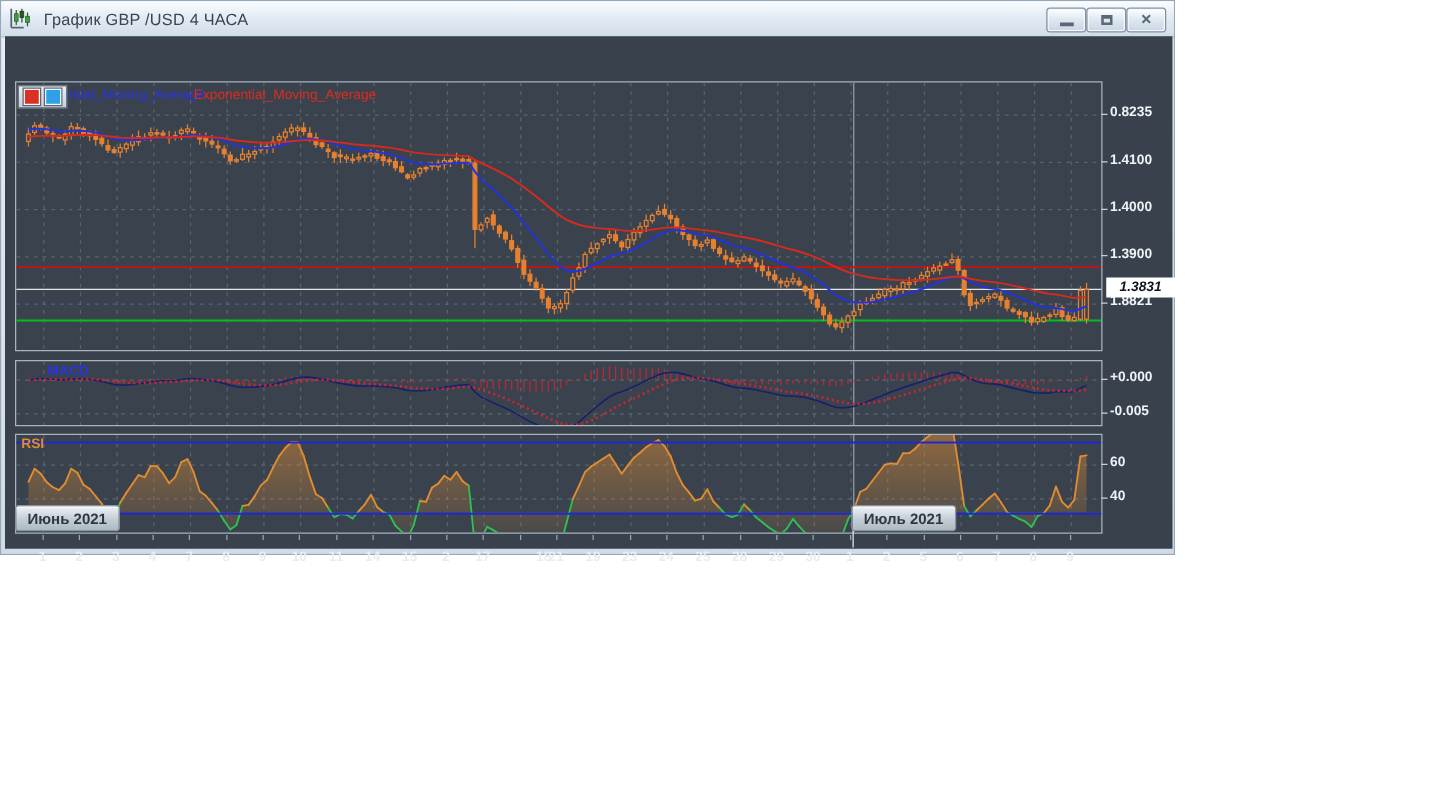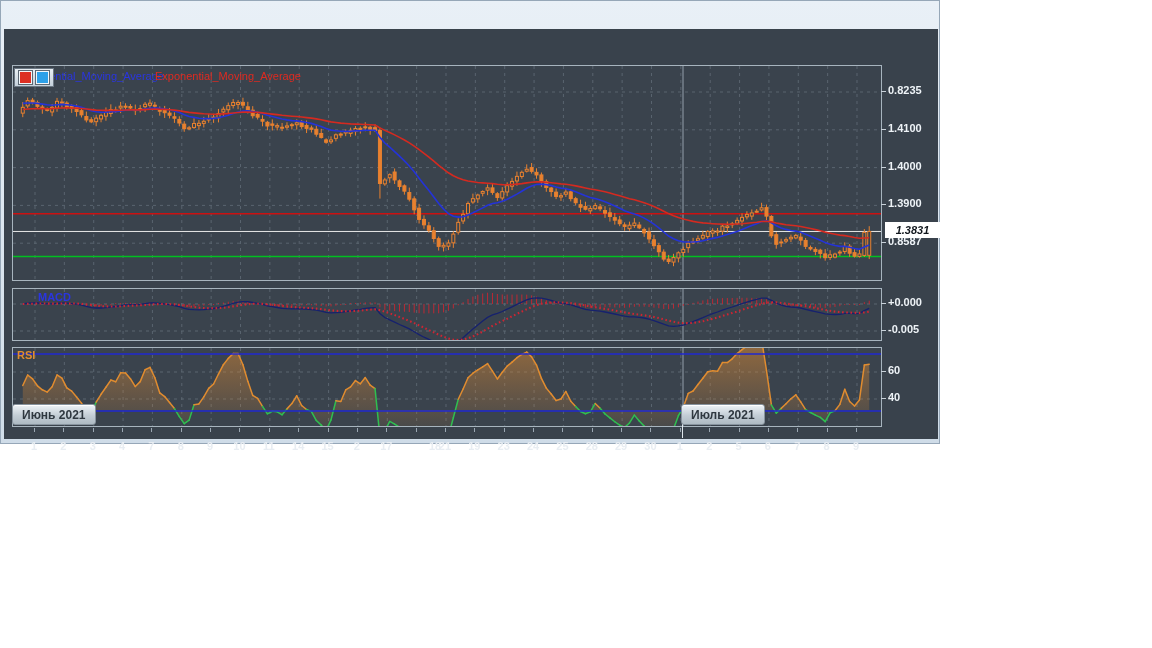--- a/index.html
+++ b/index.html
@@ -33,20 +33,42 @@
   .x-tick{position:absolute;width:1px;height:4px;top:399px;background:#9aa6b2;}
   #july-tick{position:absolute;width:1px;height:15px;top:394px;background:#dfe7ee;}
   .month-box{position:absolute;height:19px;padding:0 9px;background:linear-gradient(#eef3f7,#c3cdd5 55%,#aebac3);border:1px solid #87939e;border-radius:3px;font-size:12px;font-weight:bold;color:#2f3840;display:flex;align-items:center;z-index:7;box-shadow:inset 0 1px 0 #ffffff;}
   #month-june{left:8px;top:375px;}
   #month-july{left:677px;top:375px;}
 </style>
 </head>
 <body>
 
 <div id="window">
+  <div id="titlebar">
+    <svg id="app-icon" viewBox="0 0 20 18">
+      <line x1="2" y1="1" x2="2" y2="16" stroke="#5a666f" stroke-width="1.4"></line>
+      <line x1="2" y1="16" x2="12" y2="16" stroke="#5a666f" stroke-width="1.4"></line>
+      <line x1="6" y1="2" x2="6" y2="14" stroke="#2e5b2e" stroke-width="1"></line>
+      <rect x="4.5" y="5" width="3" height="6" fill="#3f9e3f" stroke="#2e5b2e" stroke-width=".6"></rect>
+      <line x1="10.5" y1="1" x2="10.5" y2="12" stroke="#2e5b2e" stroke-width="1"></line>
+      <rect x="9" y="3" width="3" height="5" fill="#245b24" stroke="#173d17" stroke-width=".6"></rect>
+      <line x1="15" y1="4" x2="15" y2="15" stroke="#2e5b2e" stroke-width="1"></line>
+      <rect x="13.5" y="7" width="3" height="5" fill="#3f9e3f" stroke="#2e5b2e" stroke-width=".6"></rect>
+    </svg>
+    <span id="win-title">График GBP /USD  4 ЧАСА</span>
+    <div class="winbtn" id="btn-min">
+        <span class="glyph-min"></span>
+      </div>
+    <div class="winbtn" id="btn-max">
+        <span class="glyph-max"></span>
+      </div>
+    <div class="winbtn" id="btn-close">
+        <span class="glyph-close">✕</span>
+      </div>
+  </div>
 
   <div id="client">
     <div class="panel" id="main-panel">
         <svg width="868" height="214">
           <line x1="22" x2="22" y1="0" y2="216" stroke="#5f6a75" stroke-width="1" stroke-dasharray="3 4" opacity="0.85"></line>
           <line x1="51.357" x2="51.357" y1="0" y2="216" stroke="#5f6a75" stroke-width="1" stroke-dasharray="3 4" opacity="0.85"></line>
           <line x1="80.714" x2="80.714" y1="0" y2="216" stroke="#5f6a75" stroke-width="1" stroke-dasharray="3 4" opacity="0.85"></line>
           <line x1="110.071" x2="110.071" y1="0" y2="216" stroke="#5f6a75" stroke-width="1" stroke-dasharray="3 4" opacity="0.85"></line>
           <line x1="139.428" x2="139.428" y1="0" y2="216" stroke="#5f6a75" stroke-width="1" stroke-dasharray="3 4" opacity="0.85"></line>
           <line x1="168.785" x2="168.785" y1="0" y2="216" stroke="#5f6a75" stroke-width="1" stroke-dasharray="3 4" opacity="0.85"></line>
@@ -894,21 +916,21 @@
     <div class="month-box" id="month-july">Июль 2021</div>
     <span id="july-tick" style="left:678px;"></span>
   <span class="axis-label" style="top: 55px;">0.8235</span>
       <span class="axis-tick" style="top: 62px;"></span>
       <span class="axis-label" style="top: 92.8px;">1.4100</span>
       <span class="axis-tick" style="top: 99.8px;"></span>
       <span class="axis-label" style="top: 130.6px;">1.4000</span>
       <span class="axis-tick" style="top: 137.6px;"></span>
       <span class="axis-label" style="top: 168.4px;">1.3900</span>
       <span class="axis-tick" style="top: 175.4px;"></span>
-      <span class="axis-label" style="top: 206.2px;">0.8587</span>
+      <span class="axis-label" style="top: 206.2px;">1.8821</span>
       <span class="axis-tick" style="top: 213.2px;"></span>
       <span class="x-label" style="left: 30px;">1</span>
       <span class="x-tick" style="left: 30px;"></span>
       <span class="x-label" style="left: 59.357px;">2</span>
       <span class="x-tick" style="left: 59.357px;"></span>
       <span class="x-label" style="left: 88.714px;">3</span>
       <span class="x-tick" style="left: 88.714px;"></span>
       <span class="x-label" style="left: 118.071px;">4</span>
       <span class="x-tick" style="left: 118.071px;"></span>
       <span class="x-label" style="left: 147.428px;">7</span>

